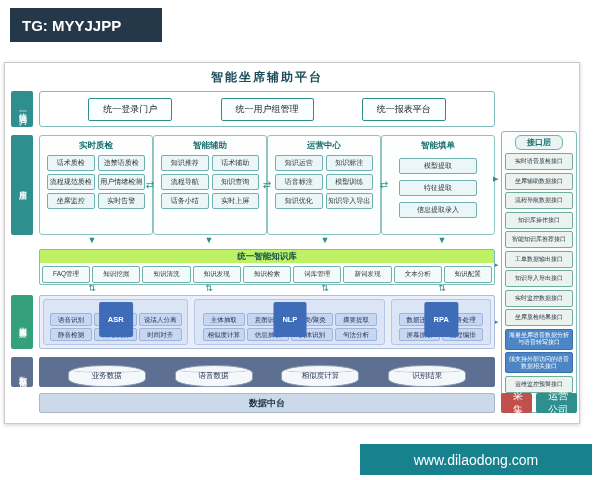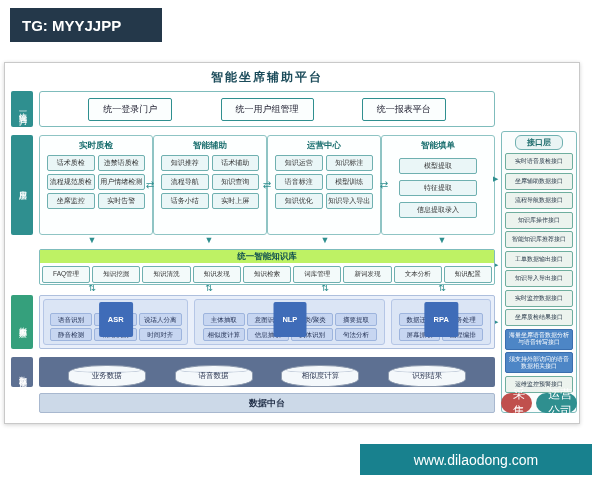--- a/index.html
+++ b/index.html
@@ -162,22 +162,22 @@
     border:1px solid #6fae9e;background:#ecf3ee;border-radius:2px;
     padding:2.5px 1px;min-height:10px;display:flex;align-items:center;justify-content:center;
   }
   .if-item.highlight{background:#4d86c6;border-color:#3a6eae;color:#fff;}
   
   .corner-tags{
     position:absolute;left:496px;top:330px;width:76px;height:20px;
     display:flex;gap:4px;
   }
   .tag{
-    color:#fff;font-size:12px;display:flex;align-items:center;justify-content:center;
-    border-radius:10px;
+    color:#fff;font-size:10px;display:flex;align-items:center;justify-content:center;
+    border-radius:2px;
     padding-left:12px;
   }
   .tag-red{background:#c0504d;flex:2;}
   .tag-teal{background:#2f8f8f;flex:3;}
 </style>
 </head>
 <body>
 
 <div class="tg-banner">
   <span>TG: MYYJJPP</span>

